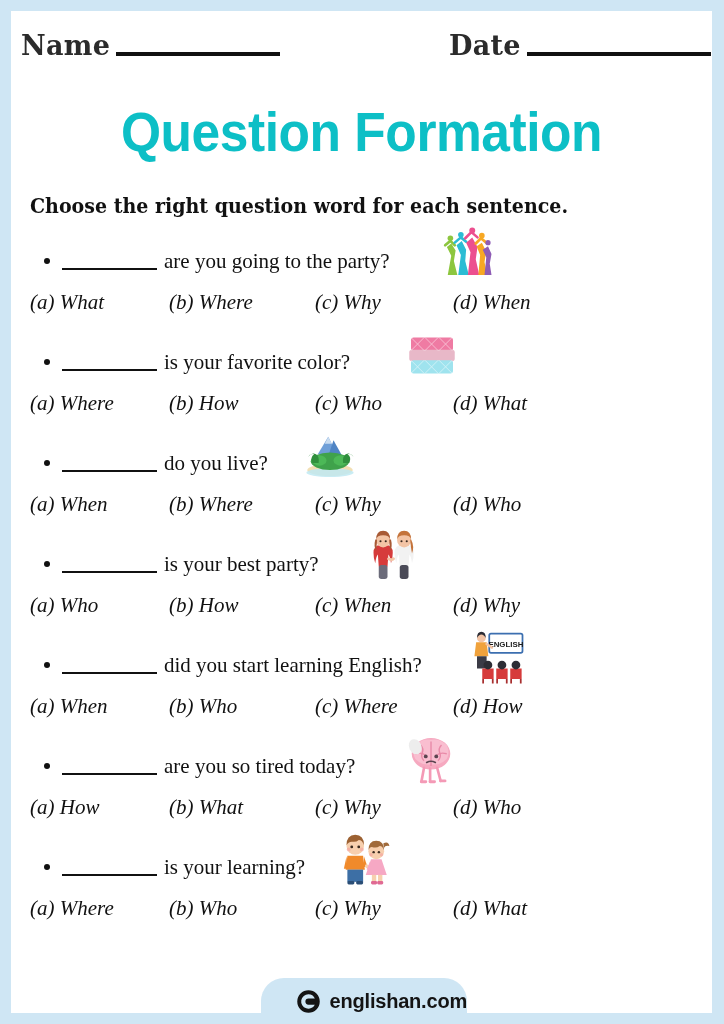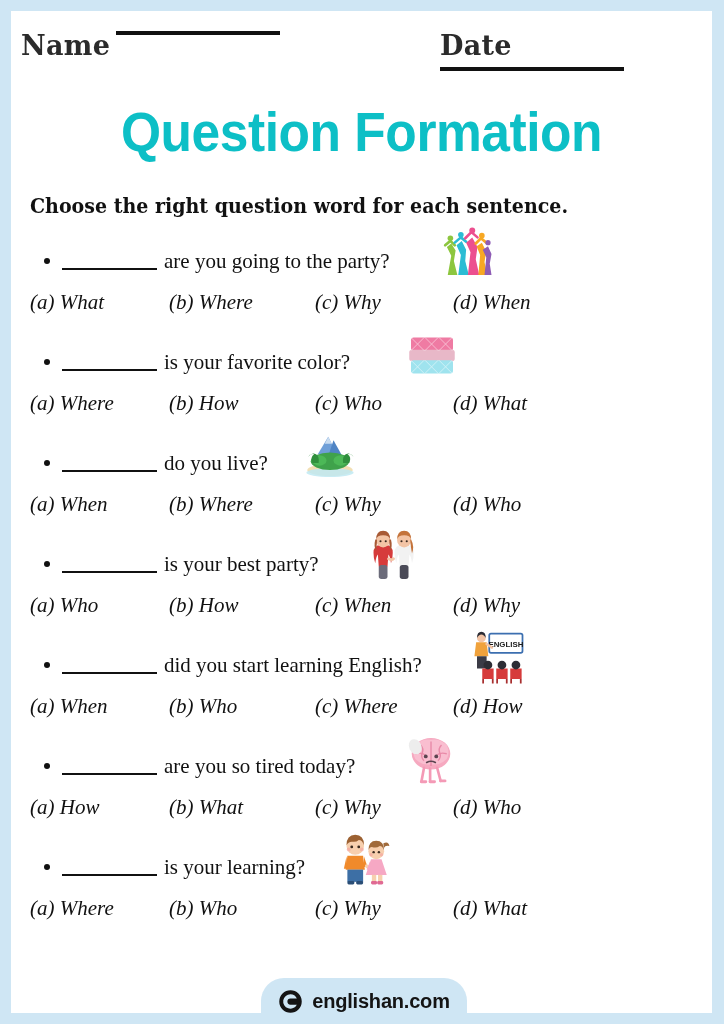--- a/index.html
+++ b/index.html
@@ -33,25 +33,25 @@
   
   .header-row {
     position: absolute;
     left: 0; top: 0;
     width: 701px;
     height: 62px;
   }
   .field {
     position: absolute;
     display: flex;
-    align-items: flex-start;
+    align-items: flex-end;
     gap: 6px;
   }
   .field-name { left: 10px; top: 20px; }
-  .field-date { left: 429px; top: 20px; flex-direction: column; }
+  .field-date { left: 438px; top: 20px; }
   .field-label {
     font-family: "DejaVu Serif", serif;
     font-weight: bold;
     font-size: 27px;
     color: #2b2b2b;
     line-height: 30px;
     letter-spacing: 0.3px;
   }
   .field-rule {
     display: block;
@@ -165,21 +165,21 @@
     position: absolute;
     left: 250px;
     top: 967px;
     width: 206px;
     height: 46px;
     background: #cfe6f4;
     border-top-left-radius: 23px;
     border-top-right-radius: 23px;
     display: flex;
     align-items: center;
-    justify-content: center;
+    justify-content: flex-end;
     gap: 9px;
   }
   .footer-logo {
     width: 25px;
     height: 25px;
     flex: none;
   }
   .footer-text {
     font-family: "Liberation Sans", sans-serif;
     font-weight: bold;

